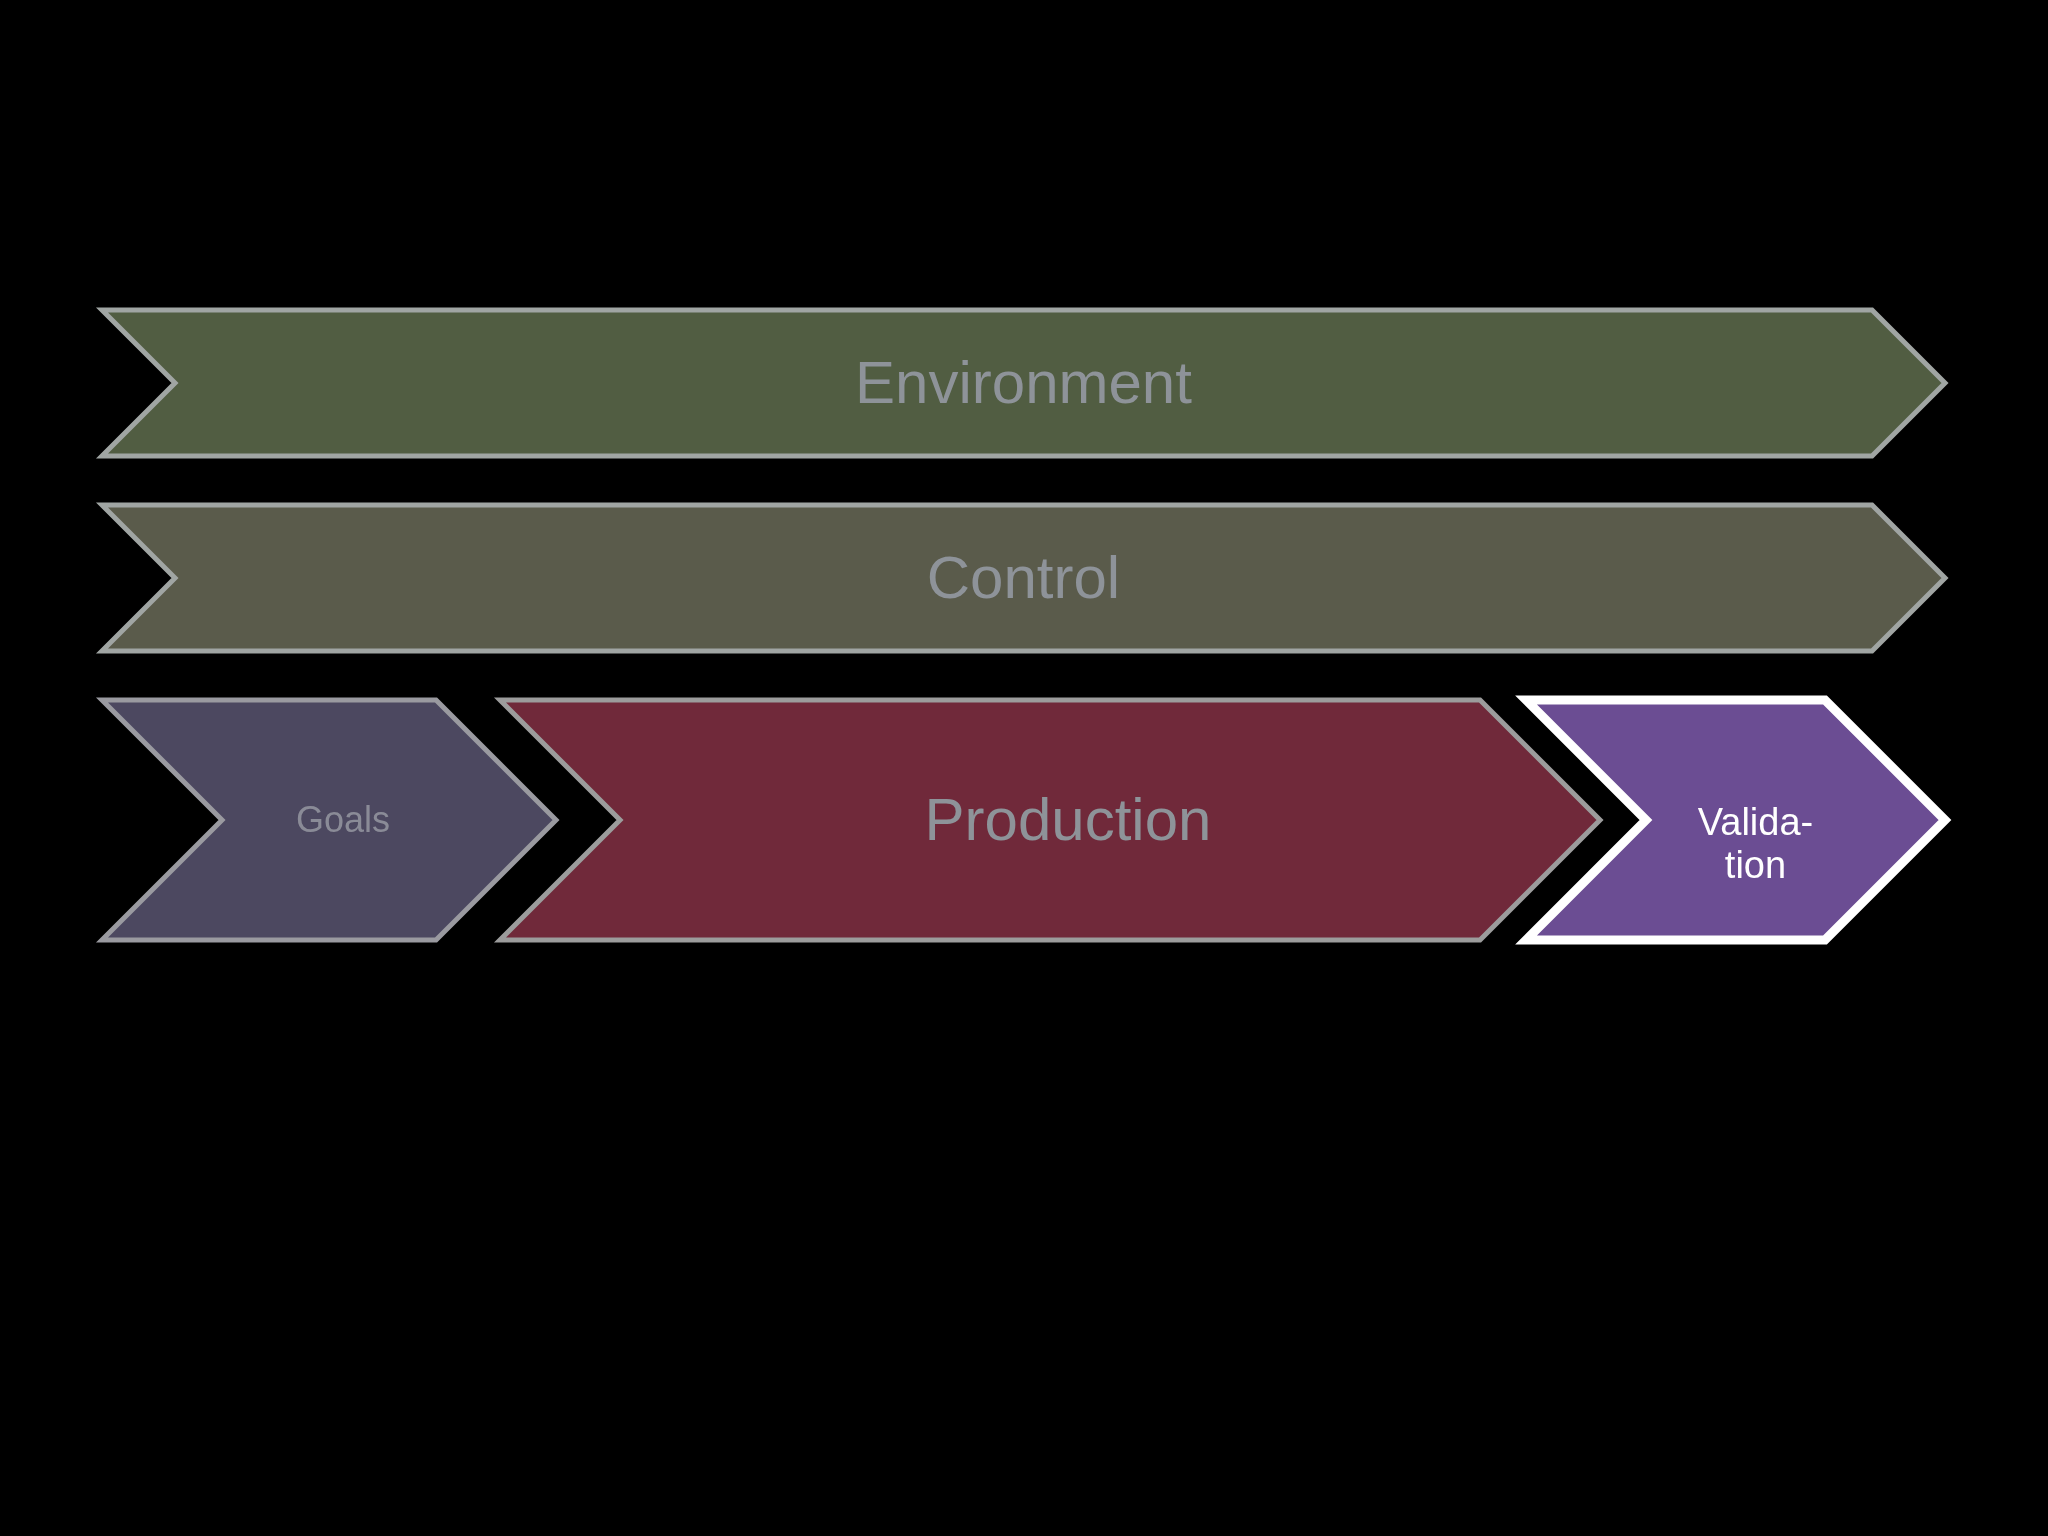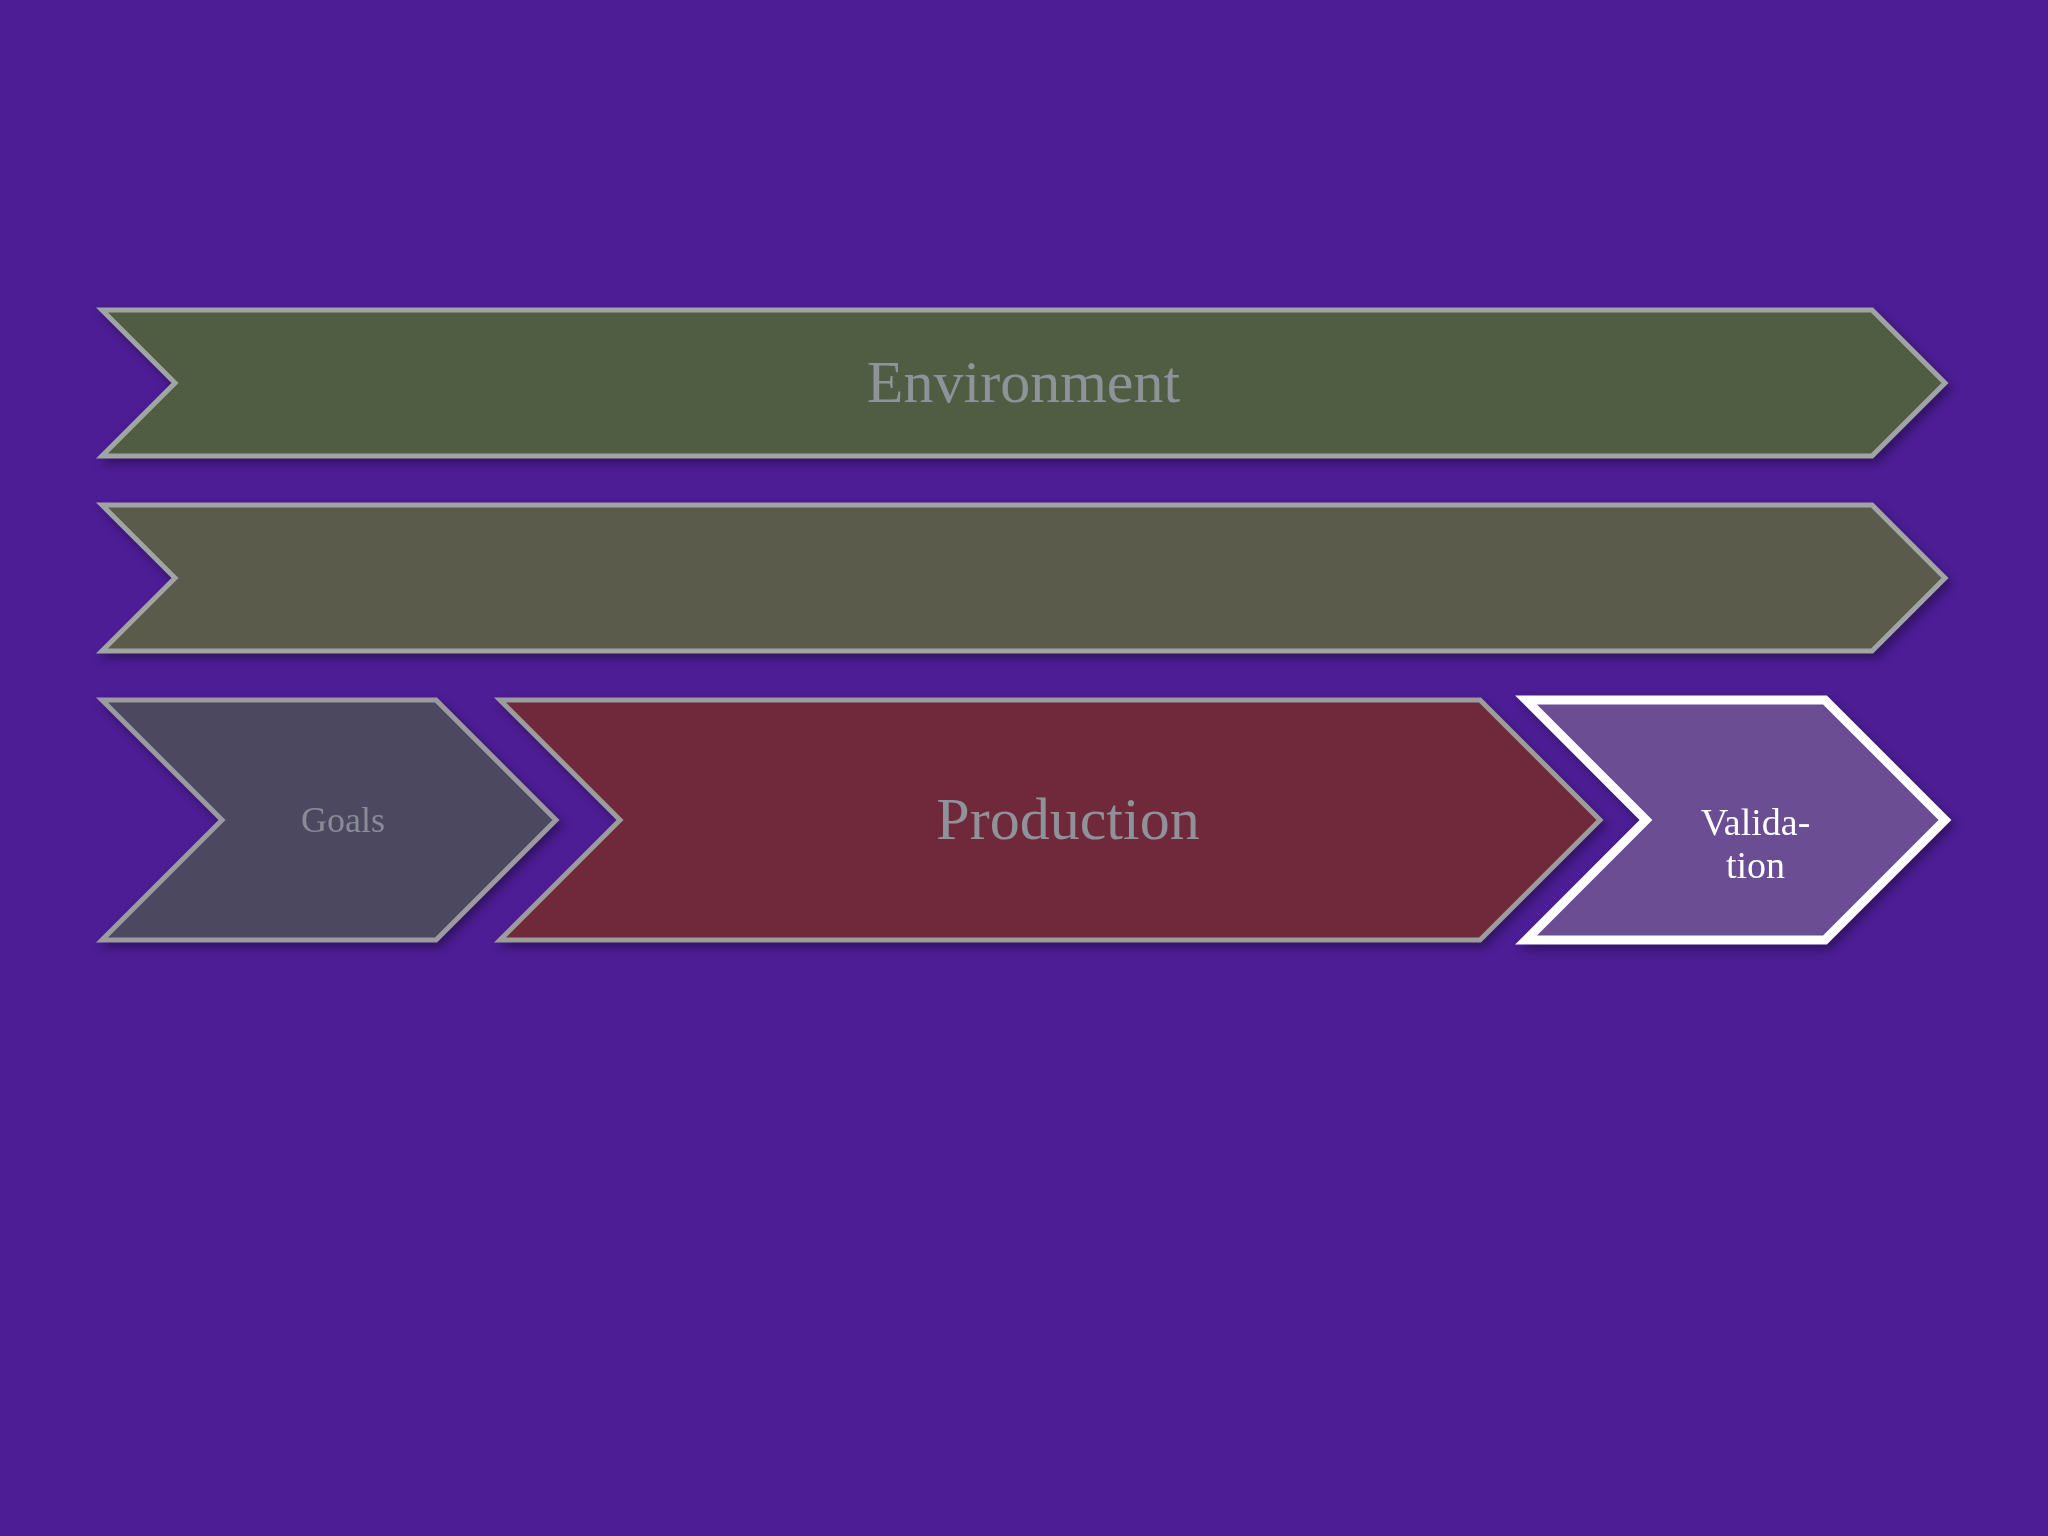--- a/index.html
+++ b/index.html
@@ -111,36 +111,37 @@
     margin-top: 48px;
   }
 
   .shadowed {
     filter: drop-shadow(4px 5px 5px rgba(0,0,0,0.34));
   }
 </style>
 </head>
 <body>
 
-<div id="stage" style="background: #4c1d95; font-family: Liberation Serif, serif;">
+<div id="stage" style="background: #000000;">
 
   <div class="row" style="top:0">
     <div class="chev shadowed" id="chev-environment">
       <svg viewBox="0 0 1843 146" preserveAspectRatio="none">
         <polygon points="0,0 1770,0 1843,73 1770,146 0,146 73,73" fill="#515d42" stroke="#a0a5a3" stroke-width="5" vector-effect="non-scaling-stroke"></polygon>
       </svg>
       <span class="label" style="color: rgb(142, 147, 153);">Environment</span>
     </div>
   </div>
 
   <div class="row" style="top:0">
     <div class="chev shadowed" id="chev-control">
       <svg viewBox="0 0 1843 146" preserveAspectRatio="none">
         <polygon points="0,0 1770,0 1843,73 1770,146 0,146 73,73" fill="#5a5b4b" stroke="#a0a5a3" stroke-width="5" vector-effect="non-scaling-stroke"></polygon>
       </svg>
+      <span class="label" style="color: rgb(142, 147, 153);">Control</span>
     </div>
   </div>
 
   <div class="row" style="top:0">
 
     <div class="chev shadowed" id="chev-goals">
       <svg viewBox="0 0 454 240" preserveAspectRatio="none">
         <polygon points="0,0 334,0 454,120 334,240 0,240 120,120" fill="#4c4860" stroke="#9a9aa0" stroke-width="5" vector-effect="non-scaling-stroke"></polygon>
       </svg>
       <span class="label" style="color: rgb(138, 139, 151);">Goals</span>

